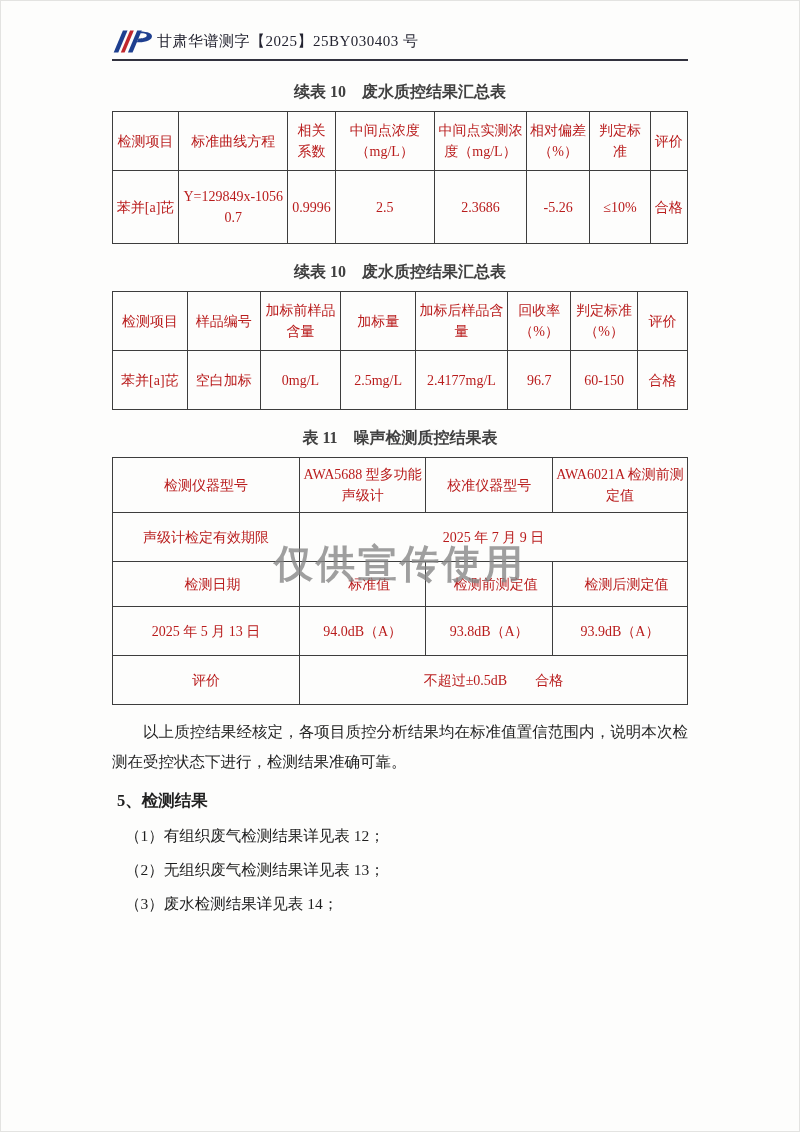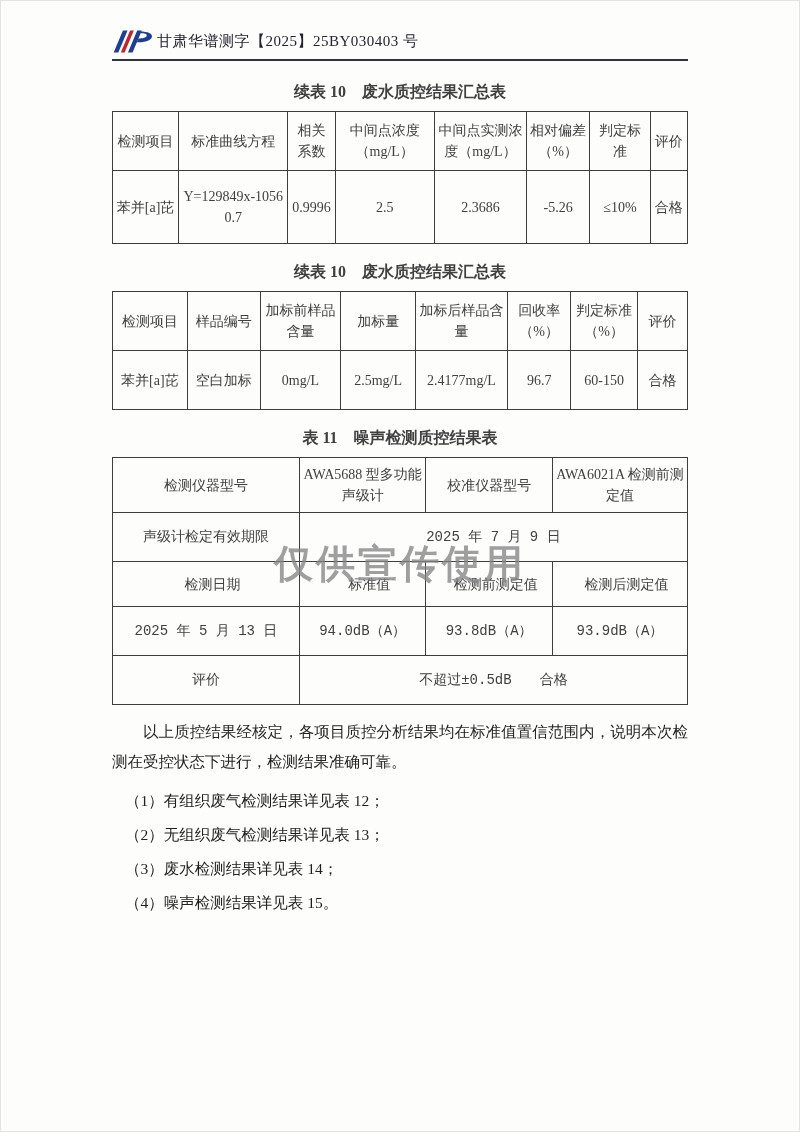--- a/index.html
+++ b/index.html
@@ -15,25 +15,25 @@
     padding-top:28px;padding-bottom:4px;border-bottom:2px solid #32323e;}
   .doc-number{font-size:15px;letter-spacing:.5px;color:#232330;}
   .logo{display:inline-flex;align-items:flex-end;}
 
   
   .t-title{text-align:center;font-weight:bold;font-size:16px;color:#404040;}
   .t-title.first{margin-top:21px;margin-bottom:8px;}
   .t-title.mid{margin-top:18px;margin-bottom:8px;}
 
   
-  table{border-collapse:collapse;width:100%;table-layout:fixed;font-size:14px;color:#404040;}
+  table{border-collapse:collapse;width:100%;table-layout:fixed;font-size:14px;color:#b91c1c;}
   td{border:1.2px solid #3d3d3d;text-align:center;vertical-align:middle;
      padding:2px 3px;line-height:1.5;word-break:break-all;}
   .h56 td{height:54px;} .h70 td{height:68px;} .h52 td{height:50px;}
-  .h46 td{height:44px;font-family:Liberation Mono, monospace;} .h42 td{height:40px;padding-left:16px;}
+  .h46 td{height:44px;} .h42 td{height:40px;padding-left:16px;}
 
   
   .watermark{position:absolute;top:537px;left:50%;transform:translateX(-50%);
     font-size:39px;font-weight:bold;letter-spacing:3px;white-space:nowrap;
     color:rgba(132,132,132,0.78);z-index:3;pointer-events:none;}
 
   .conclusion{margin-top:12px;font-size:15.5px;line-height:30px;text-align:justify;text-indent:2em;}
   .sec-heading{margin-top:13px;font-size:16.5px;font-weight:bold;padding-left:5px;}
   .sec-item{margin-top:13px;font-size:15.5px;line-height:21px;padding-left:13px;}
 
@@ -163,21 +163,21 @@
       </tr>
       <tr class="h46">
         <td>评价</td>
         <td colspan="3">不超过±0.5dB　　合格</td>
       </tr>
     </tbody>
       </table>
 
     <div class="conclusion">以上质控结果经核定，各项目质控分析结果均在标准值置信范围内，说明本次检测在受控状态下进行，检测结果准确可靠。</div>
 
+    <div class="sec-heading">5、检测结果</div>
     <div class="sec-item">（1）有组织废气检测结果详见表 12；</div>
     <div class="sec-item">（2）无组织废气检测结果详见表 13；</div>
     <div class="sec-item">（3）废水检测结果详见表 14；</div>
-    <div class="sec-item">（4）噪声检测结果详见表 15。</div>
   </div>
 
   <div class="watermark">仅供宣传使用</div>
 
 </div>
 
 </body></html>

